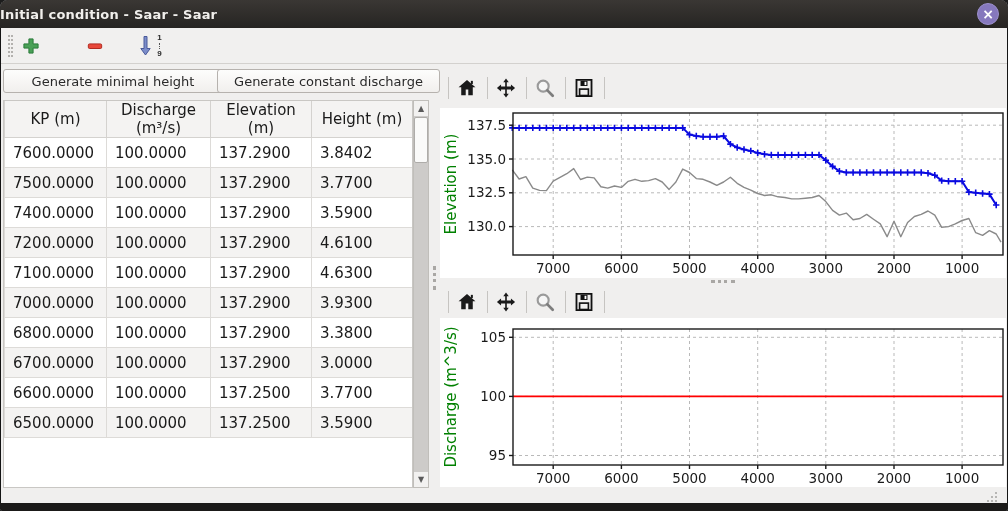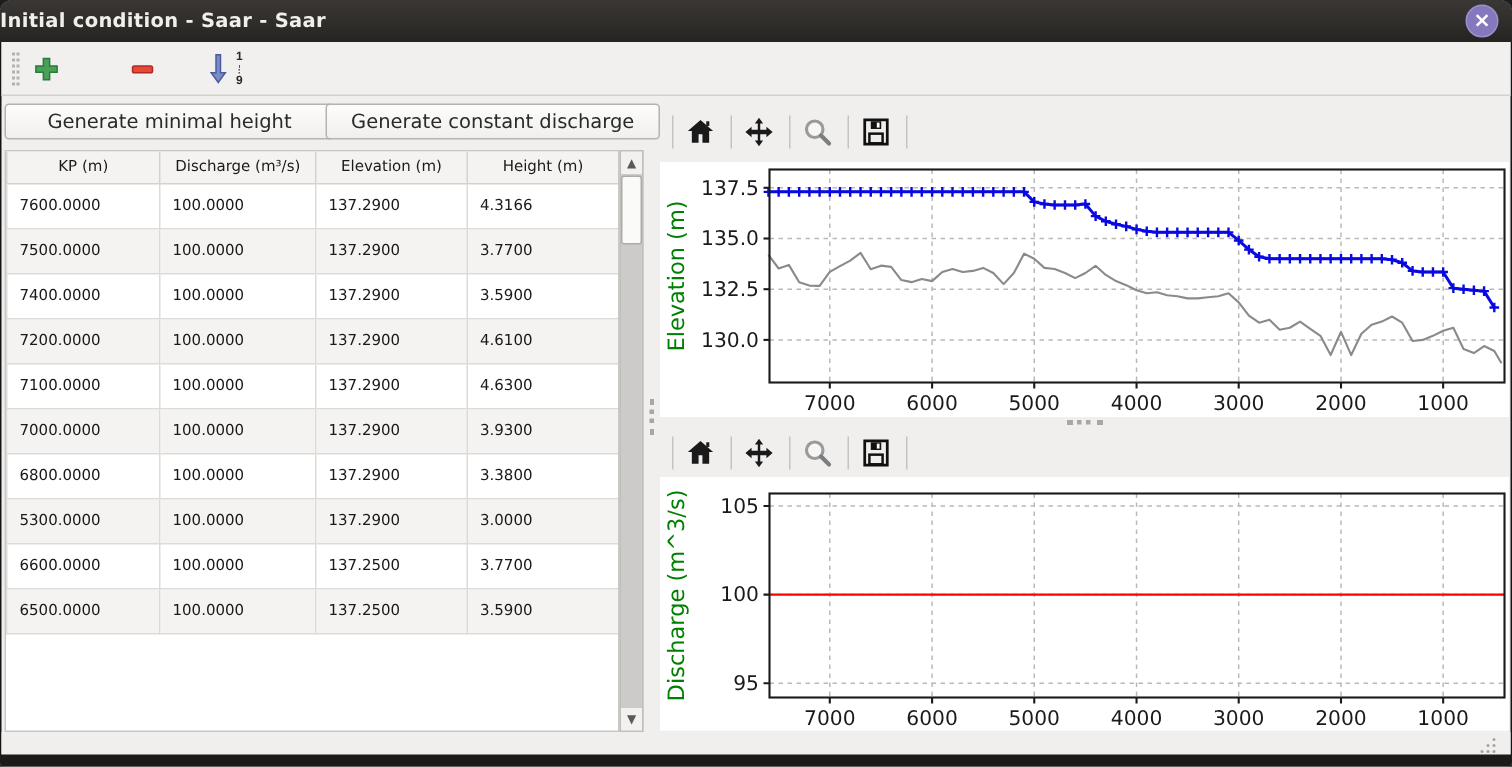--- a/index.html
+++ b/index.html
@@ -33,21 +33,21 @@
   .sort-dots{width:1px;height:6px;border-left:1px dotted #555;margin:1px 0;}
   
   .gen-btn{position:absolute;top:69px;height:24px;border:1px solid #b6b2ae;border-radius:3px;
     background:linear-gradient(#fdfdfc,#f1efed);font-family:inherit;font-size:13px;color:#2a2a2a;
     cursor:pointer;}
   #btn-minimal{left:3px;width:220px;}
   #btn-constant{left:217px;width:223px;}
   
   .table-wrap{position:absolute;left:3px;top:100px;width:410px;height:388px;overflow:hidden;
     background:#fff;border:1px solid #c9c7c4;}
-  table{border-collapse:collapse;table-layout:fixed;width:408px;font-size:10px;}
+  table{border-collapse:collapse;table-layout:fixed;width:408px;font-size:15px;}
   th{height:21px;font-weight:normal;background:#f4f3f2;border:1px solid #d4d2cf;
     border-top:none;text-align:center;padding:0;}
   td{height:30px;border:1px solid #dddbd8;padding:0 0 0 8px;text-align:left;
     white-space:nowrap;overflow:hidden;}
   tr:nth-child(odd) td{background:#ffffff;}
   tr:nth-child(even) td{background:#f4f3f2;}
   col.c1{width:102px;}col.c2{width:104px;}col.c3{width:101px;}col.c4{width:101px;}
   
   .vscroll{position:absolute;left:413px;top:100px;width:16px;height:388px;
     background:#cdcbc9;border:1px solid #c0beba;}
@@ -139,21 +139,21 @@
             <th>Discharge (m³/s)</th>
             <th>Elevation (m)</th>
             <th>Height (m)</th>
           </tr>
         </thead>
       <tbody id="table-body">
           <tr>
             <td>7600.0000</td>
             <td>100.0000</td>
             <td>137.2900</td>
-            <td>4.3166</td>
+            <td>3.8402</td>
           </tr>
           <tr>
             <td>7500.0000</td>
             <td>100.0000</td>
             <td>137.2900</td>
             <td>3.7700</td>
           </tr>
           <tr>
             <td>7400.0000</td>
             <td>100.0000</td>
@@ -178,21 +178,21 @@
             <td>137.2900</td>
             <td>3.9300</td>
           </tr>
           <tr>
             <td>6800.0000</td>
             <td>100.0000</td>
             <td>137.2900</td>
             <td>3.3800</td>
           </tr>
           <tr>
-            <td>5300.0000</td>
+            <td>6700.0000</td>
             <td>100.0000</td>
             <td>137.2900</td>
             <td>3.0000</td>
           </tr>
           <tr>
             <td>6600.0000</td>
             <td>100.0000</td>
             <td>137.2500</td>
             <td>3.7700</td>
           </tr>

